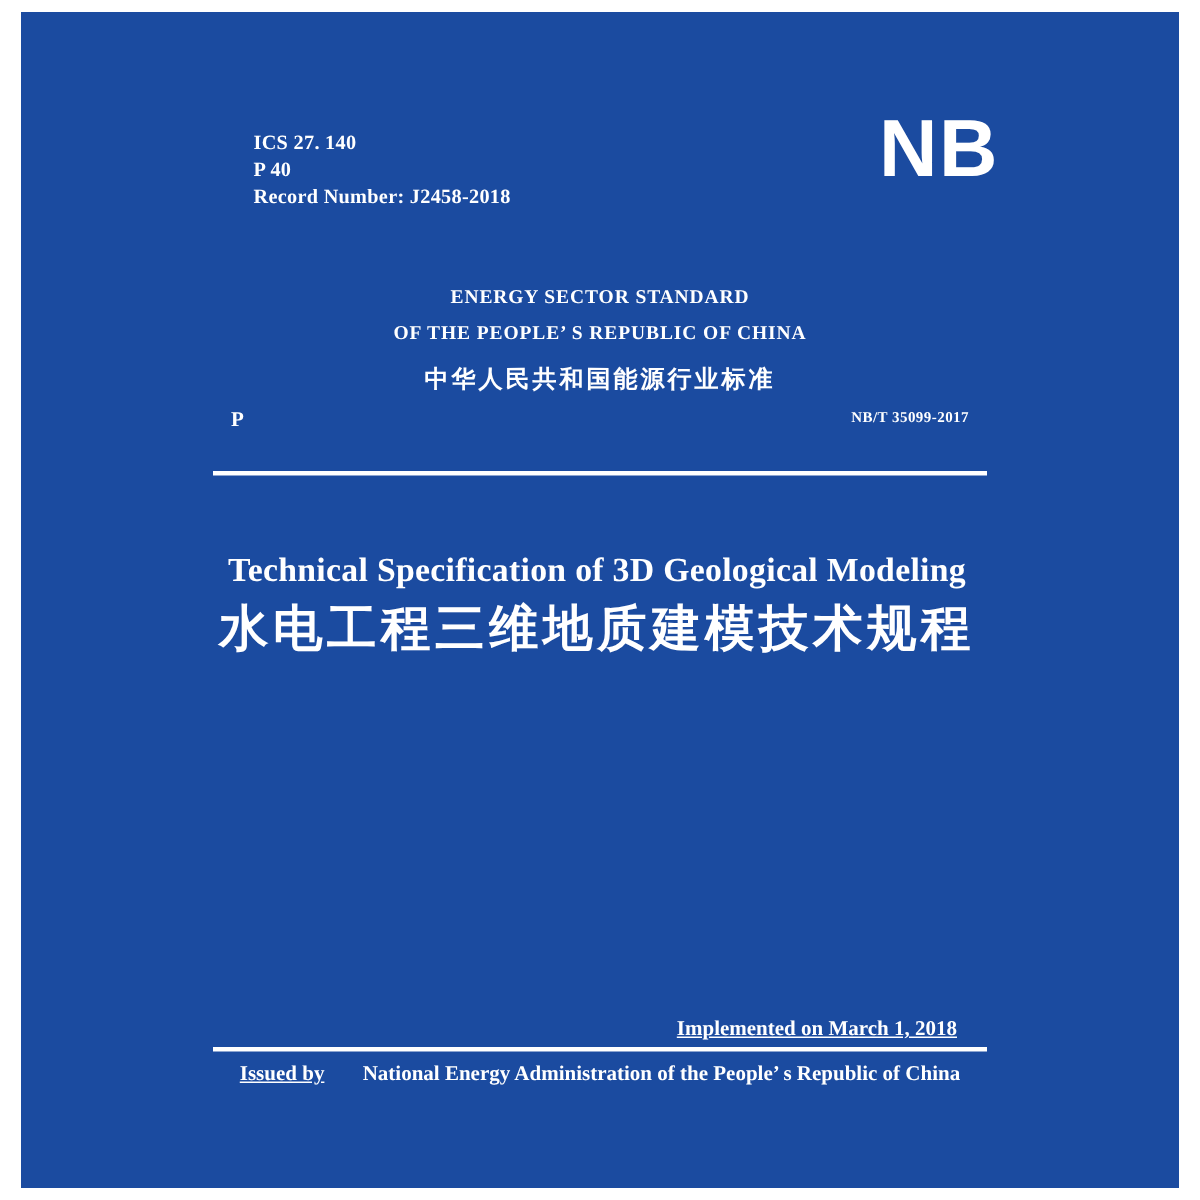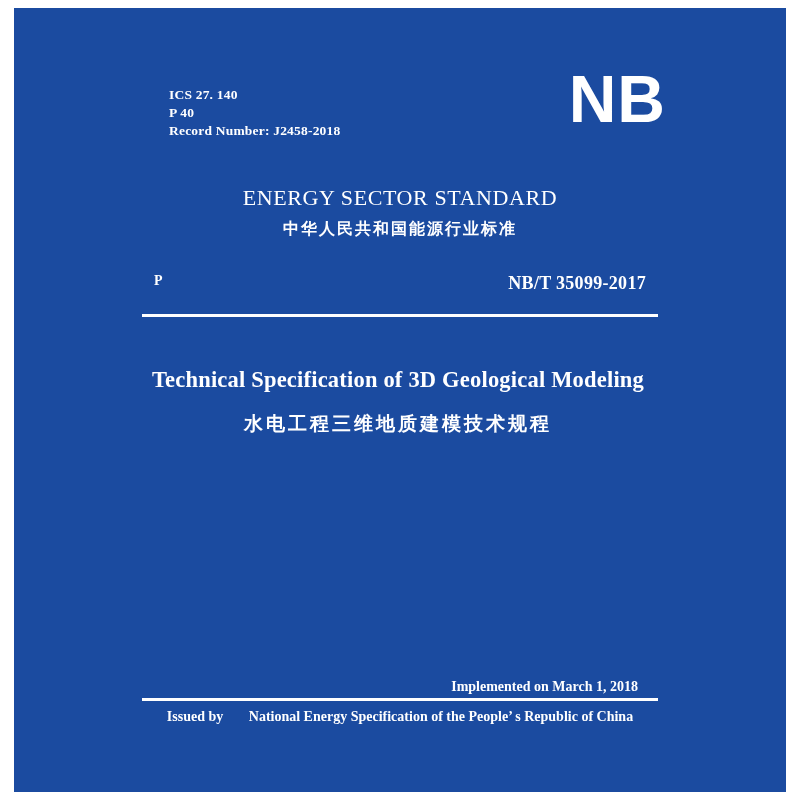--- a/index.html
+++ b/index.html
@@ -43,37 +43,37 @@
   }
   .ics-block div { white-space: nowrap; }
 
   
   .nb-logo {
     position: absolute;
     right: 120px;
     top: 58px;
     font-family: "Liberation Sans", sans-serif;
     font-weight: bold;
-    font-size: 66px;
+    font-size: 54px;
     line-height: 66px;
     letter-spacing: 1px;
   }
 
   
   .header-titles {
     position: absolute;
     left: 0;
     right: 0;
     top: 178px;
     text-align: center;
   }
   .header-titles .en1,
   .header-titles .en2 {
-    font-weight: normal;
-    font-size: 22px;
+    font-weight: bold;
+    font-size: 13px;
     letter-spacing: 0.6px;
     line-height: 24px;
   }
   .header-titles .cn {
     font-weight: bold;
     font-size: 16px;
     letter-spacing: 2px;
     margin-top: 8px;
     line-height: 22px;
     font-family: "DejaVu Sans", sans-serif;
@@ -92,21 +92,21 @@
     left: 0;
     top: 0;
     font-weight: bold;
     font-size: 14px;
   }
   .code-row .right {
     position: absolute;
     right: 0;
     top: 0;
     font-weight: bold;
-    font-size: 18px;
+    font-size: 10px;
     letter-spacing: 0.3px;
   }
 
   
   .rule {
     position: absolute;
     left: 128px;
     width: 516px;
     height: 3px;
     background: #ffffff;
@@ -123,23 +123,22 @@
     text-align: center;
   }
   .main-title .line {
     font-weight: bold;
     font-size: 22.5px;
     line-height: 34px;
     letter-spacing: 0.2px;
   }
   .main-title .cn-title {
     font-weight: bold;
-    font-size: 19px;
+    font-size: 33px;
     letter-spacing: 3px;
-    margin-top: 14px;
     font-family: "DejaVu Sans", sans-serif;
   }
 
   
   .dates-row {
     position: absolute;
     left: 130px;
     right: 130px;
     top: 671px;
     height: 20px;
@@ -150,50 +149,52 @@
     top: 0;
     font-weight: bold;
     font-size: 14px;
   }
   .dates-row .implemented {
     position: absolute;
     right: 18px;
     top: 0;
     font-weight: bold;
     font-size: 14px;
+    text-decoration: underline;
   }
 
   
   .issuer {
     position: absolute;
     left: 0;
     right: 0;
     top: 701px;
     text-align: center;
     font-weight: bold;
     font-size: 14px;
   }
-  .issuer .label { margin-right: 22px; }
+  .issuer .label { margin-right: 22px; text-decoration: underline; }
 </style>
 </head>
 <body>
 
 <div class="page">
   <div class="inner">
 
     <div class="ics-block">
       <div>ICS 27. 140</div>
       <div>P 40</div>
       <div>Record Number: J2458-2018</div>
     </div>
 
     <div class="nb-logo">NB</div>
 
     <div class="header-titles">
       <div class="en1">ENERGY SECTOR STANDARD</div>
+      <div class="en2">OF THE PEOPLE’ S REPUBLIC OF CHINA</div>
       <div class="cn">中华人民共和国能源行业标准</div>
     </div>
 
     <div class="code-row">
       <span class="left">P</span>
       <span class="right">NB/T 35099-2017</span>
     </div>
 
     <div class="rule top"></div>
 
@@ -203,17 +204,17 @@
     </div>
 
     <div class="dates-row">
       <span class="implemented">Implemented on March 1, 2018</span>
     </div>
 
     <div class="rule bottom"></div>
 
     <div class="issuer">
       <span class="label">Issued by</span>
-      <span>National Energy Specification of the People’ s Republic of China</span>
+      <span>National Energy Administration of the People’ s Republic of China</span>
     </div>
 
   </div>
 </div>
 
 </body></html>

